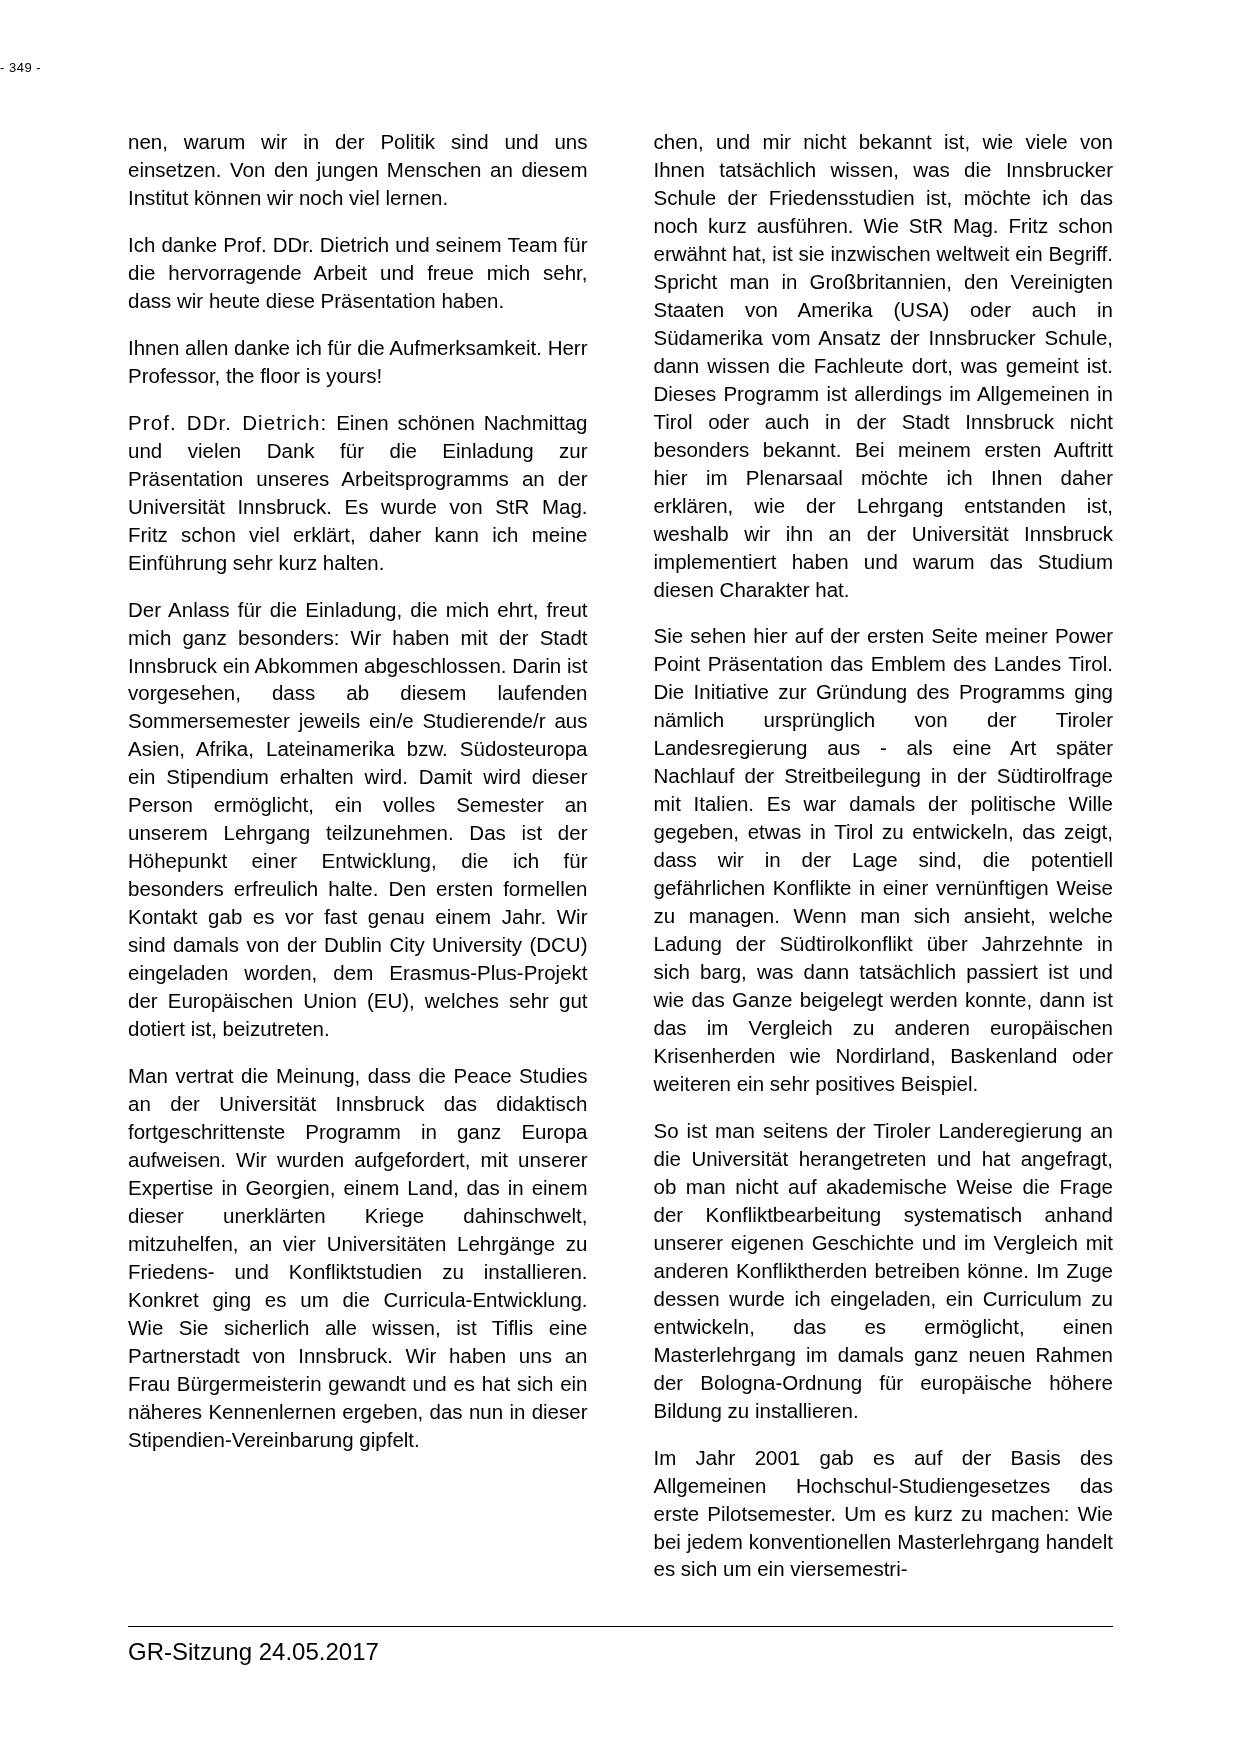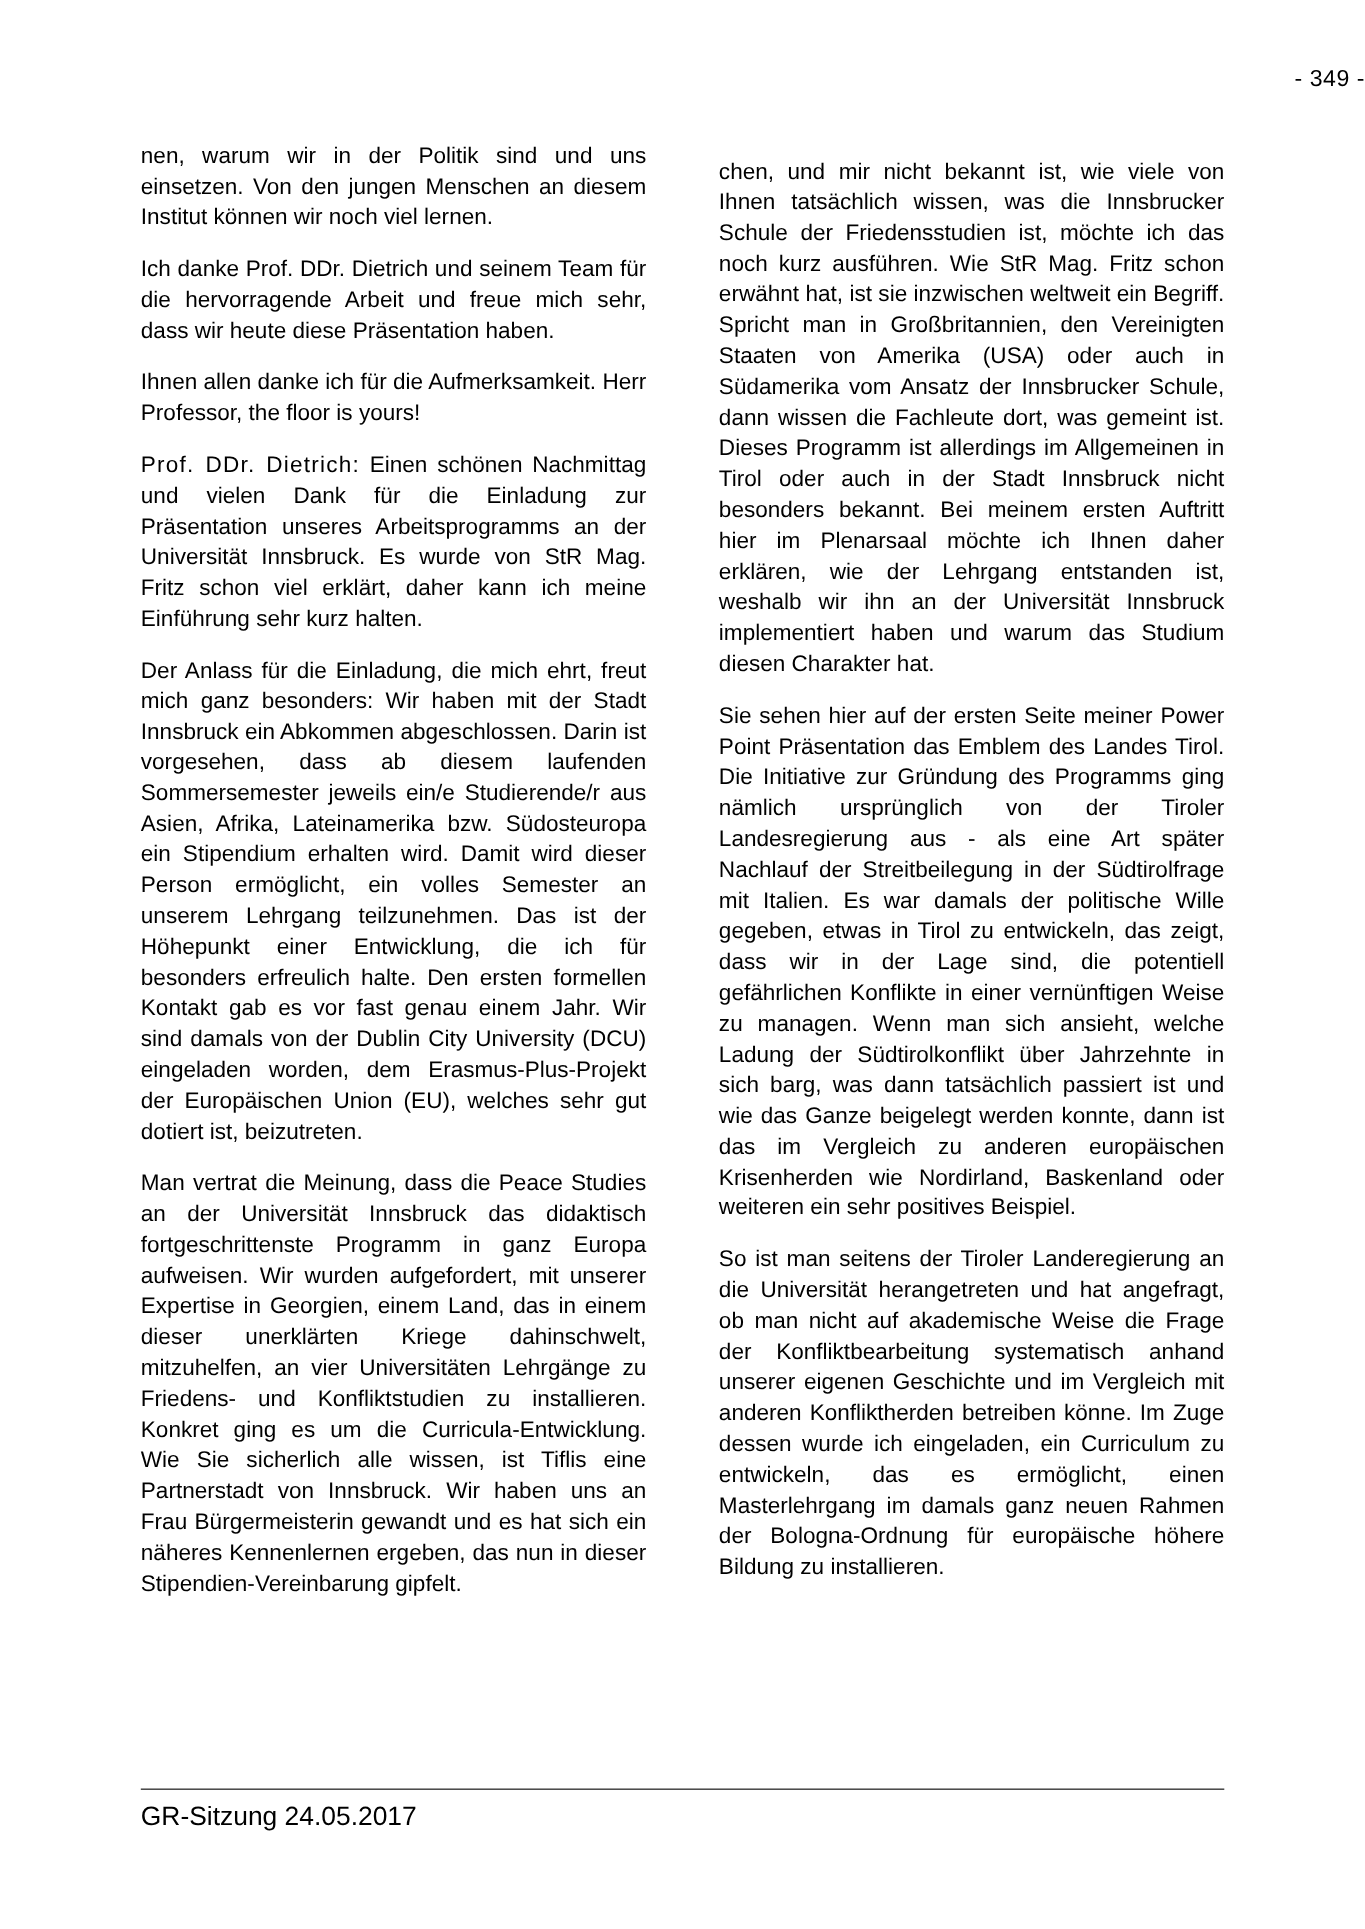--- a/index.html
+++ b/index.html
@@ -19,32 +19,31 @@
     width: 1241px;
     height: 1754px;
     box-sizing: border-box;
     position: relative;
   }
   .page-number {
     position: absolute;
     top: 60px;
     left: 0;
     width: 1241px;
-    text-align: right;
-    font-size: 21px;
+    text-align: left;
+    font-size: 13px;
     letter-spacing: 0.5px;
   }
   .content {
     position: absolute;
     top: 128px;
     left: 128px;
     width: 985px;
     display: flex;
     gap: 66px;
-    align-items: center;
   }
   .column {
     width: 460px;
   }
   p {
     margin: 0 0 19px 0;
     font-size: 20.5px;
     line-height: 1.365;
     text-align: justify;
     text-justify: inter-word;
@@ -85,20 +84,21 @@
       <p>Ihnen allen danke ich für die Aufmerksamkeit. Herr Professor, the floor is yours!</p>
       <p><span class="speaker">Prof. DDr. Dietrich:</span> <span>Einen schönen Nachmittag und vielen Dank für die Einladung zur Präsentation unseres Arbeitsprogramms an der Universität Innsbruck. Es wurde von StR Mag. Fritz schon viel erklärt, daher kann ich meine Einführung sehr kurz halten.</span></p>
       <p>Der Anlass für die Einladung, die mich ehrt, freut mich ganz besonders: Wir haben mit der Stadt Innsbruck ein Abkommen abgeschlossen. Darin ist vorgesehen, dass ab diesem laufenden Sommersemester jeweils ein/e Studierende/r aus Asien, Afrika, Lateinamerika bzw. Südosteuropa ein Stipendium erhalten wird. Damit wird dieser Person ermöglicht, ein volles Semester an unserem Lehrgang teilzunehmen. Das ist der Höhepunkt einer Entwicklung, die ich für besonders erfreulich halte. Den ersten formellen Kontakt gab es vor fast genau einem Jahr. Wir sind damals von der Dublin City University (DCU) eingeladen worden, dem Erasmus-Plus-Projekt der Europäischen Union (EU), welches sehr gut dotiert ist, beizutreten.</p>
       <p>Man vertrat die Meinung, dass die Peace Studies an der Universität Innsbruck das didaktisch fortgeschrittenste Programm in ganz Europa aufweisen. Wir wurden aufgefordert, mit unserer Expertise in Georgien, einem Land, das in einem dieser unerklärten Kriege dahinschwelt, mitzuhelfen, an vier Universitäten Lehrgänge zu Friedens- und Konfliktstudien zu installieren. Konkret ging es um die Curricula-Entwicklung. Wie Sie sicherlich alle wissen, ist Tiflis eine Partnerstadt von Innsbruck. Wir haben uns an Frau Bürgermeisterin gewandt und es hat sich ein näheres Kennenlernen ergeben, das nun in dieser Stipendien-Vereinbarung gipfelt.</p>
     </div>
 
     <div class="column">
       <p>chen, und mir nicht bekannt ist, wie viele von Ihnen tatsächlich wissen, was die Innsbrucker Schule der Friedensstudien ist, möchte ich das noch kurz ausführen. Wie StR Mag. Fritz schon erwähnt hat, ist sie inzwischen weltweit ein Begriff. Spricht man in Großbritannien, den Vereinigten Staaten von Amerika (USA) oder auch in Südamerika vom Ansatz der Innsbrucker Schule, dann wissen die Fachleute dort, was gemeint ist. Dieses Programm ist allerdings im Allgemeinen in Tirol oder auch in der Stadt Innsbruck nicht besonders bekannt. Bei meinem ersten Auftritt hier im Plenarsaal möchte ich Ihnen daher erklären, wie der Lehrgang entstanden ist, weshalb wir ihn an der Universität Innsbruck implementiert haben und warum das Studium diesen Charakter hat.</p>
       <p>Sie sehen hier auf der ersten Seite meiner Power Point Präsentation das Emblem des Landes Tirol. Die Initiative zur Gründung des Programms ging nämlich ursprünglich von der Tiroler Landesregierung aus - als eine Art später Nachlauf der Streitbeilegung in der Südtirolfrage mit Italien. Es war damals der politische Wille gegeben, etwas in Tirol zu entwickeln, das zeigt, dass wir in der Lage sind, die potentiell gefährlichen Konflikte in einer vernünftigen Weise zu managen. Wenn man sich ansieht, welche Ladung der Südtirolkonflikt über Jahrzehnte in sich barg, was dann tatsächlich passiert ist und wie das Ganze beigelegt werden konnte, dann ist das im Vergleich zu anderen europäischen Krisenherden wie Nordirland, Baskenland oder weiteren ein sehr positives Beispiel.</p>
       <p>So ist man seitens der Tiroler Landeregierung an die Universität herangetreten und hat angefragt, ob man nicht auf akademische Weise die Frage der Konfliktbearbeitung systematisch anhand unserer eigenen Geschichte und im Vergleich mit anderen Konfliktherden betreiben könne. Im Zuge dessen wurde ich eingeladen, ein Curriculum zu entwickeln, das es ermöglicht, einen Masterlehrgang im damals ganz neuen Rahmen der Bologna-Ordnung für europäische höhere Bildung zu installieren.</p>
+      <p>Im Jahr 2001 gab es auf der Basis des Allgemeinen Hochschul-Studiengesetzes das erste Pilotsemester. Um es kurz zu machen: Wie bei jedem konventionellen Masterlehrgang handelt es sich um ein viersemestri-</p>
     </div>
 
   </div>
 
   <div class="footer-rule"></div>
   <div class="footer-text">GR-Sitzung 24.05.2017</div>
 
 </div>
 
 </body></html>

